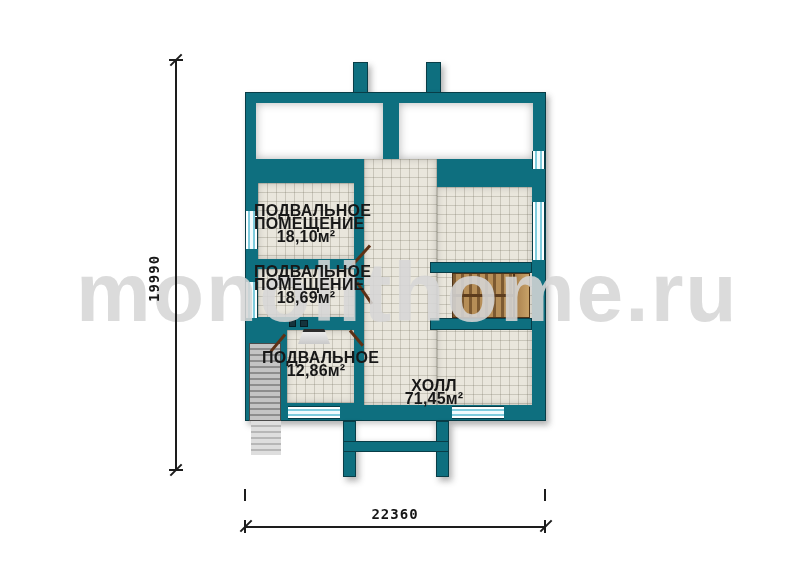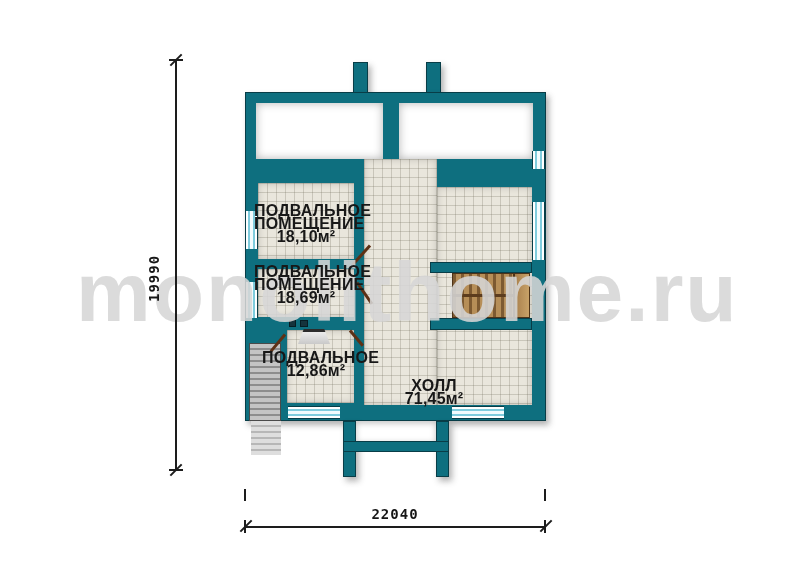--- a/index.html
+++ b/index.html
@@ -66,21 +66,21 @@
   </div>
 
   <div>
     <div class="dim-line" style="left:245px;top:526px;width:301px;height:2px;"></div>
     <div class="tick" style="left:238px;top:525px;"></div>
     <div class="tick" style="left:538px;top:525px;"></div>
     <div class="dim-line" style="left:244px;top:520px;width:2px;height:13px;"></div>
     <div class="dim-line" style="left:544px;top:520px;width:2px;height:13px;"></div>
     <div class="dim-line" style="left:244px;top:489px;width:2px;height:12px;"></div>
     <div class="dim-line" style="left:544px;top:489px;width:2px;height:12px;"></div>
-    <div class="dim-label" style="left:345px;top:506px;width:100px;text-align:center;">22040</div>
+    <div class="dim-label" style="left:345px;top:506px;width:100px;text-align:center;">22360</div>
   </div>
 
   <div>
 
     <div class="wall shadow" style="left:353px;top:62px;width:15px;height:36px;"></div>
     <div class="wall shadow" style="left:426px;top:62px;width:15px;height:36px;"></div>
 
     <div class="wall shadow" style="left:245px;top:92px;width:301px;height:329px;"></div>
 
     <div class="wall shadow" style="left:343px;top:421px;width:13px;height:56px;"></div>

